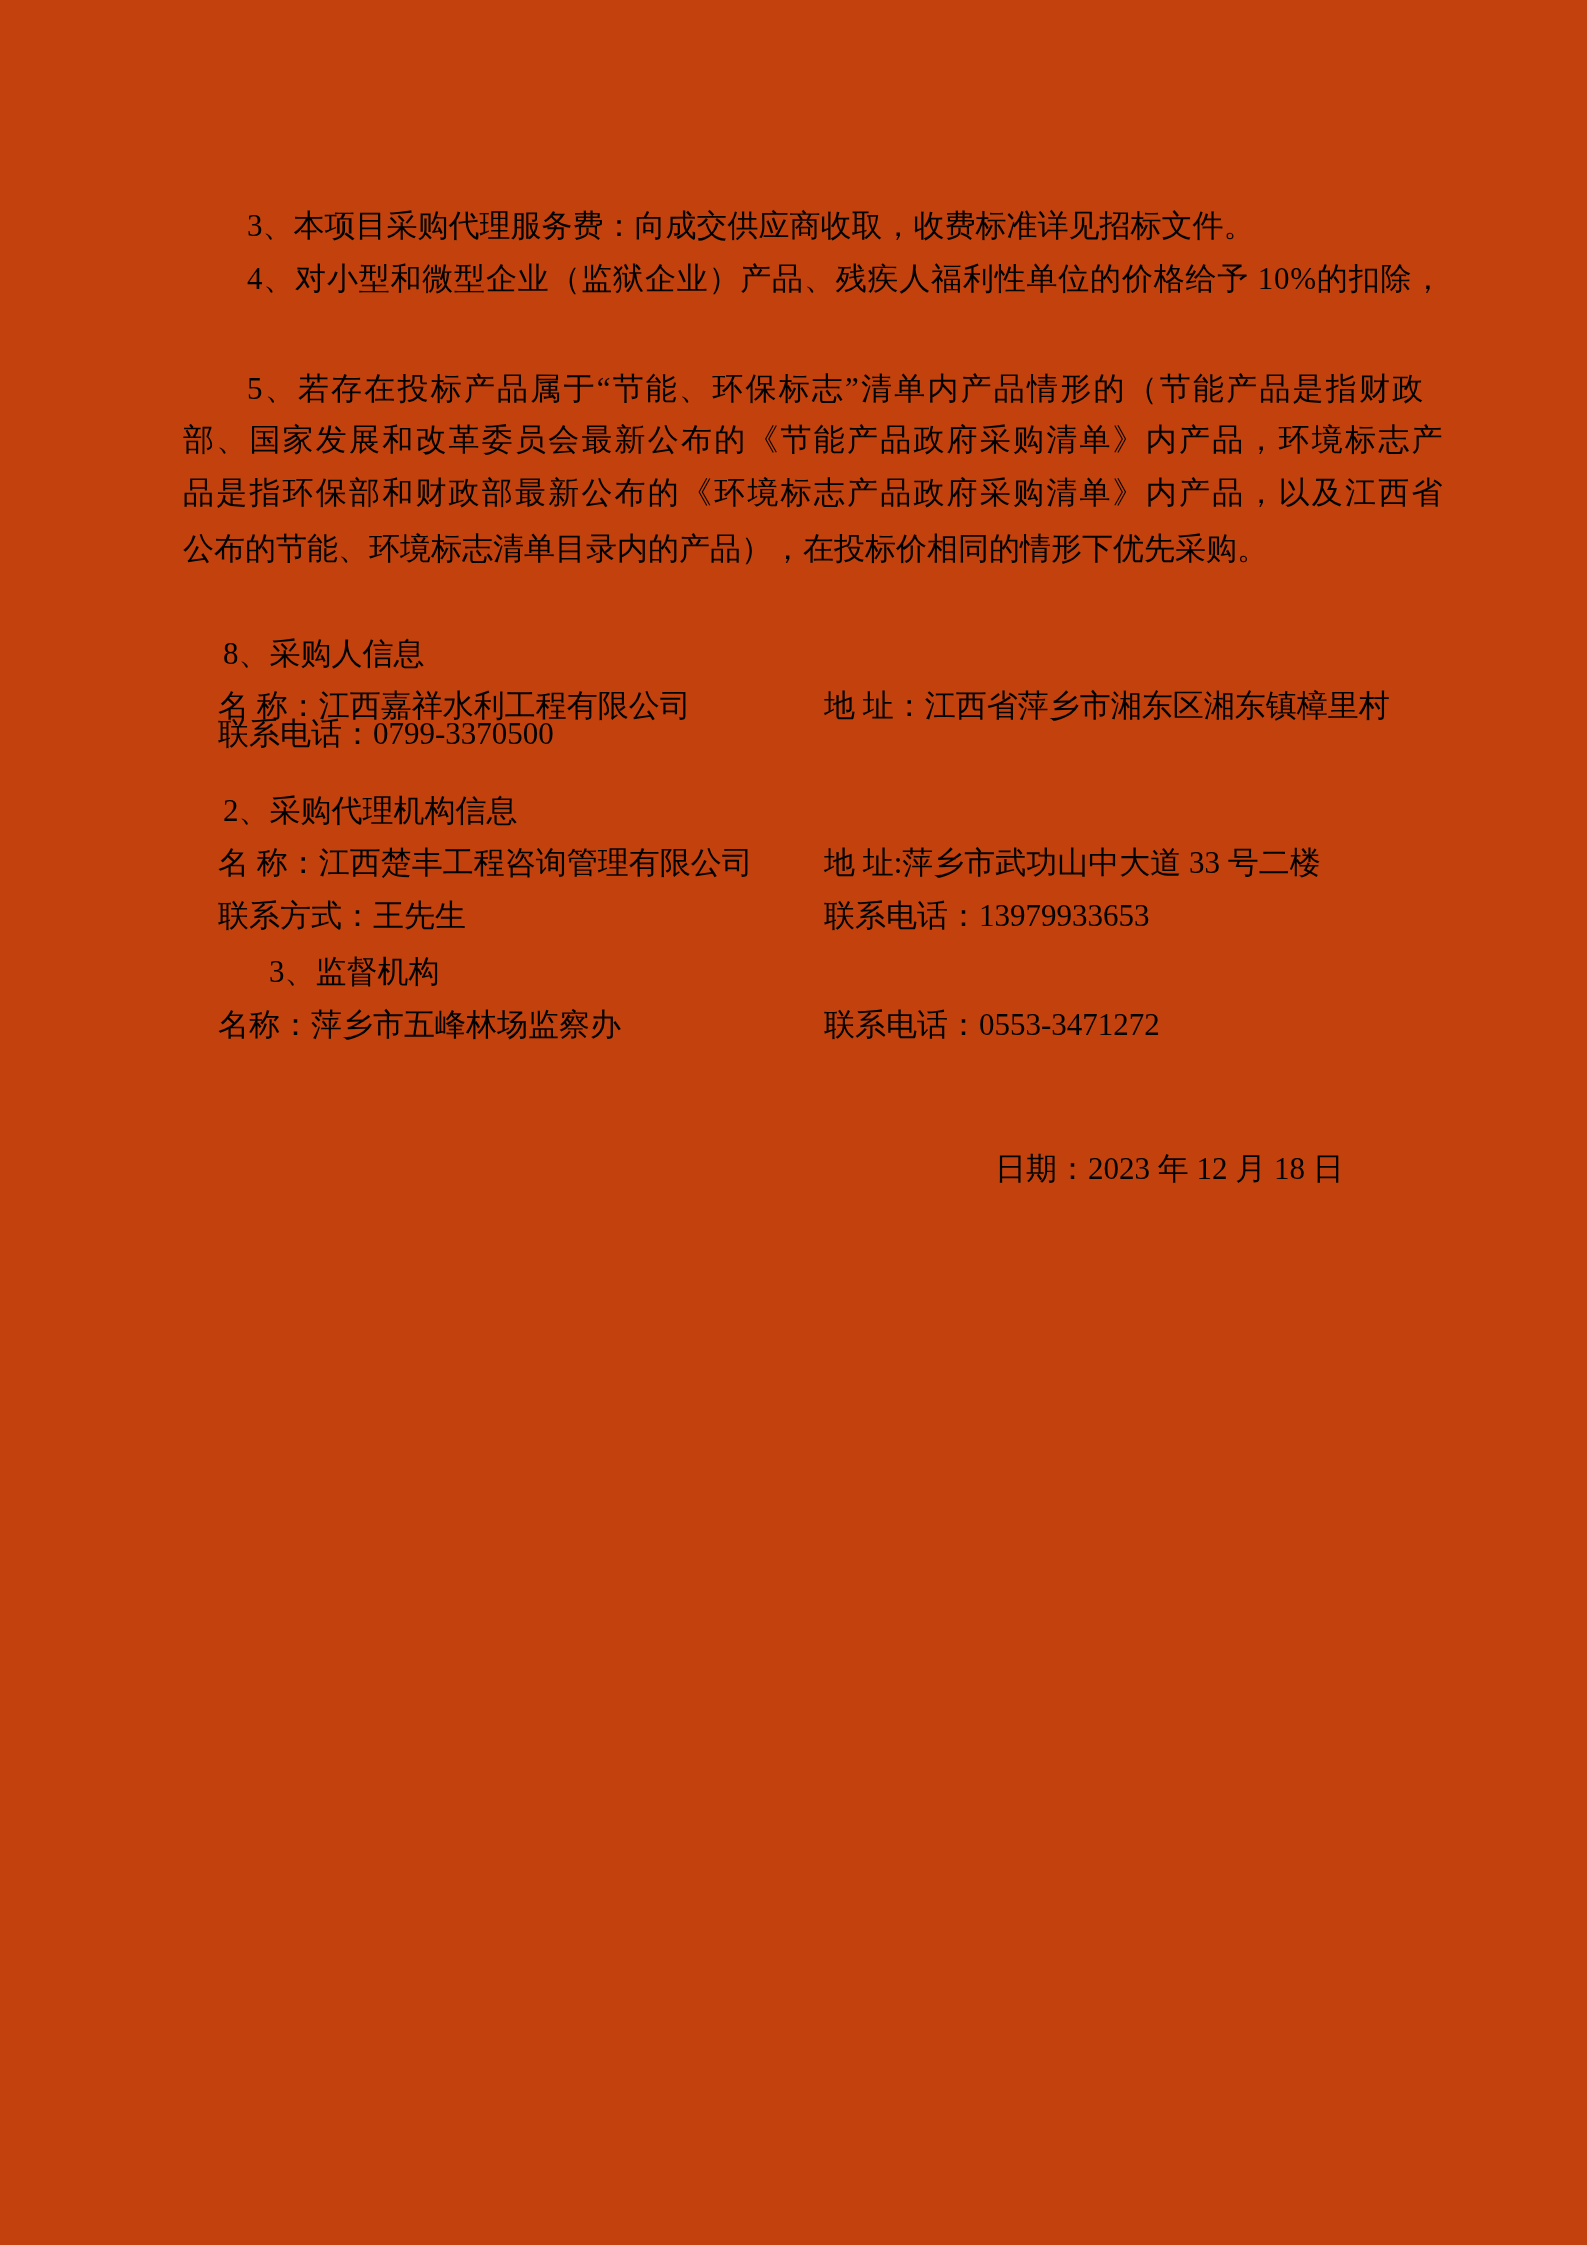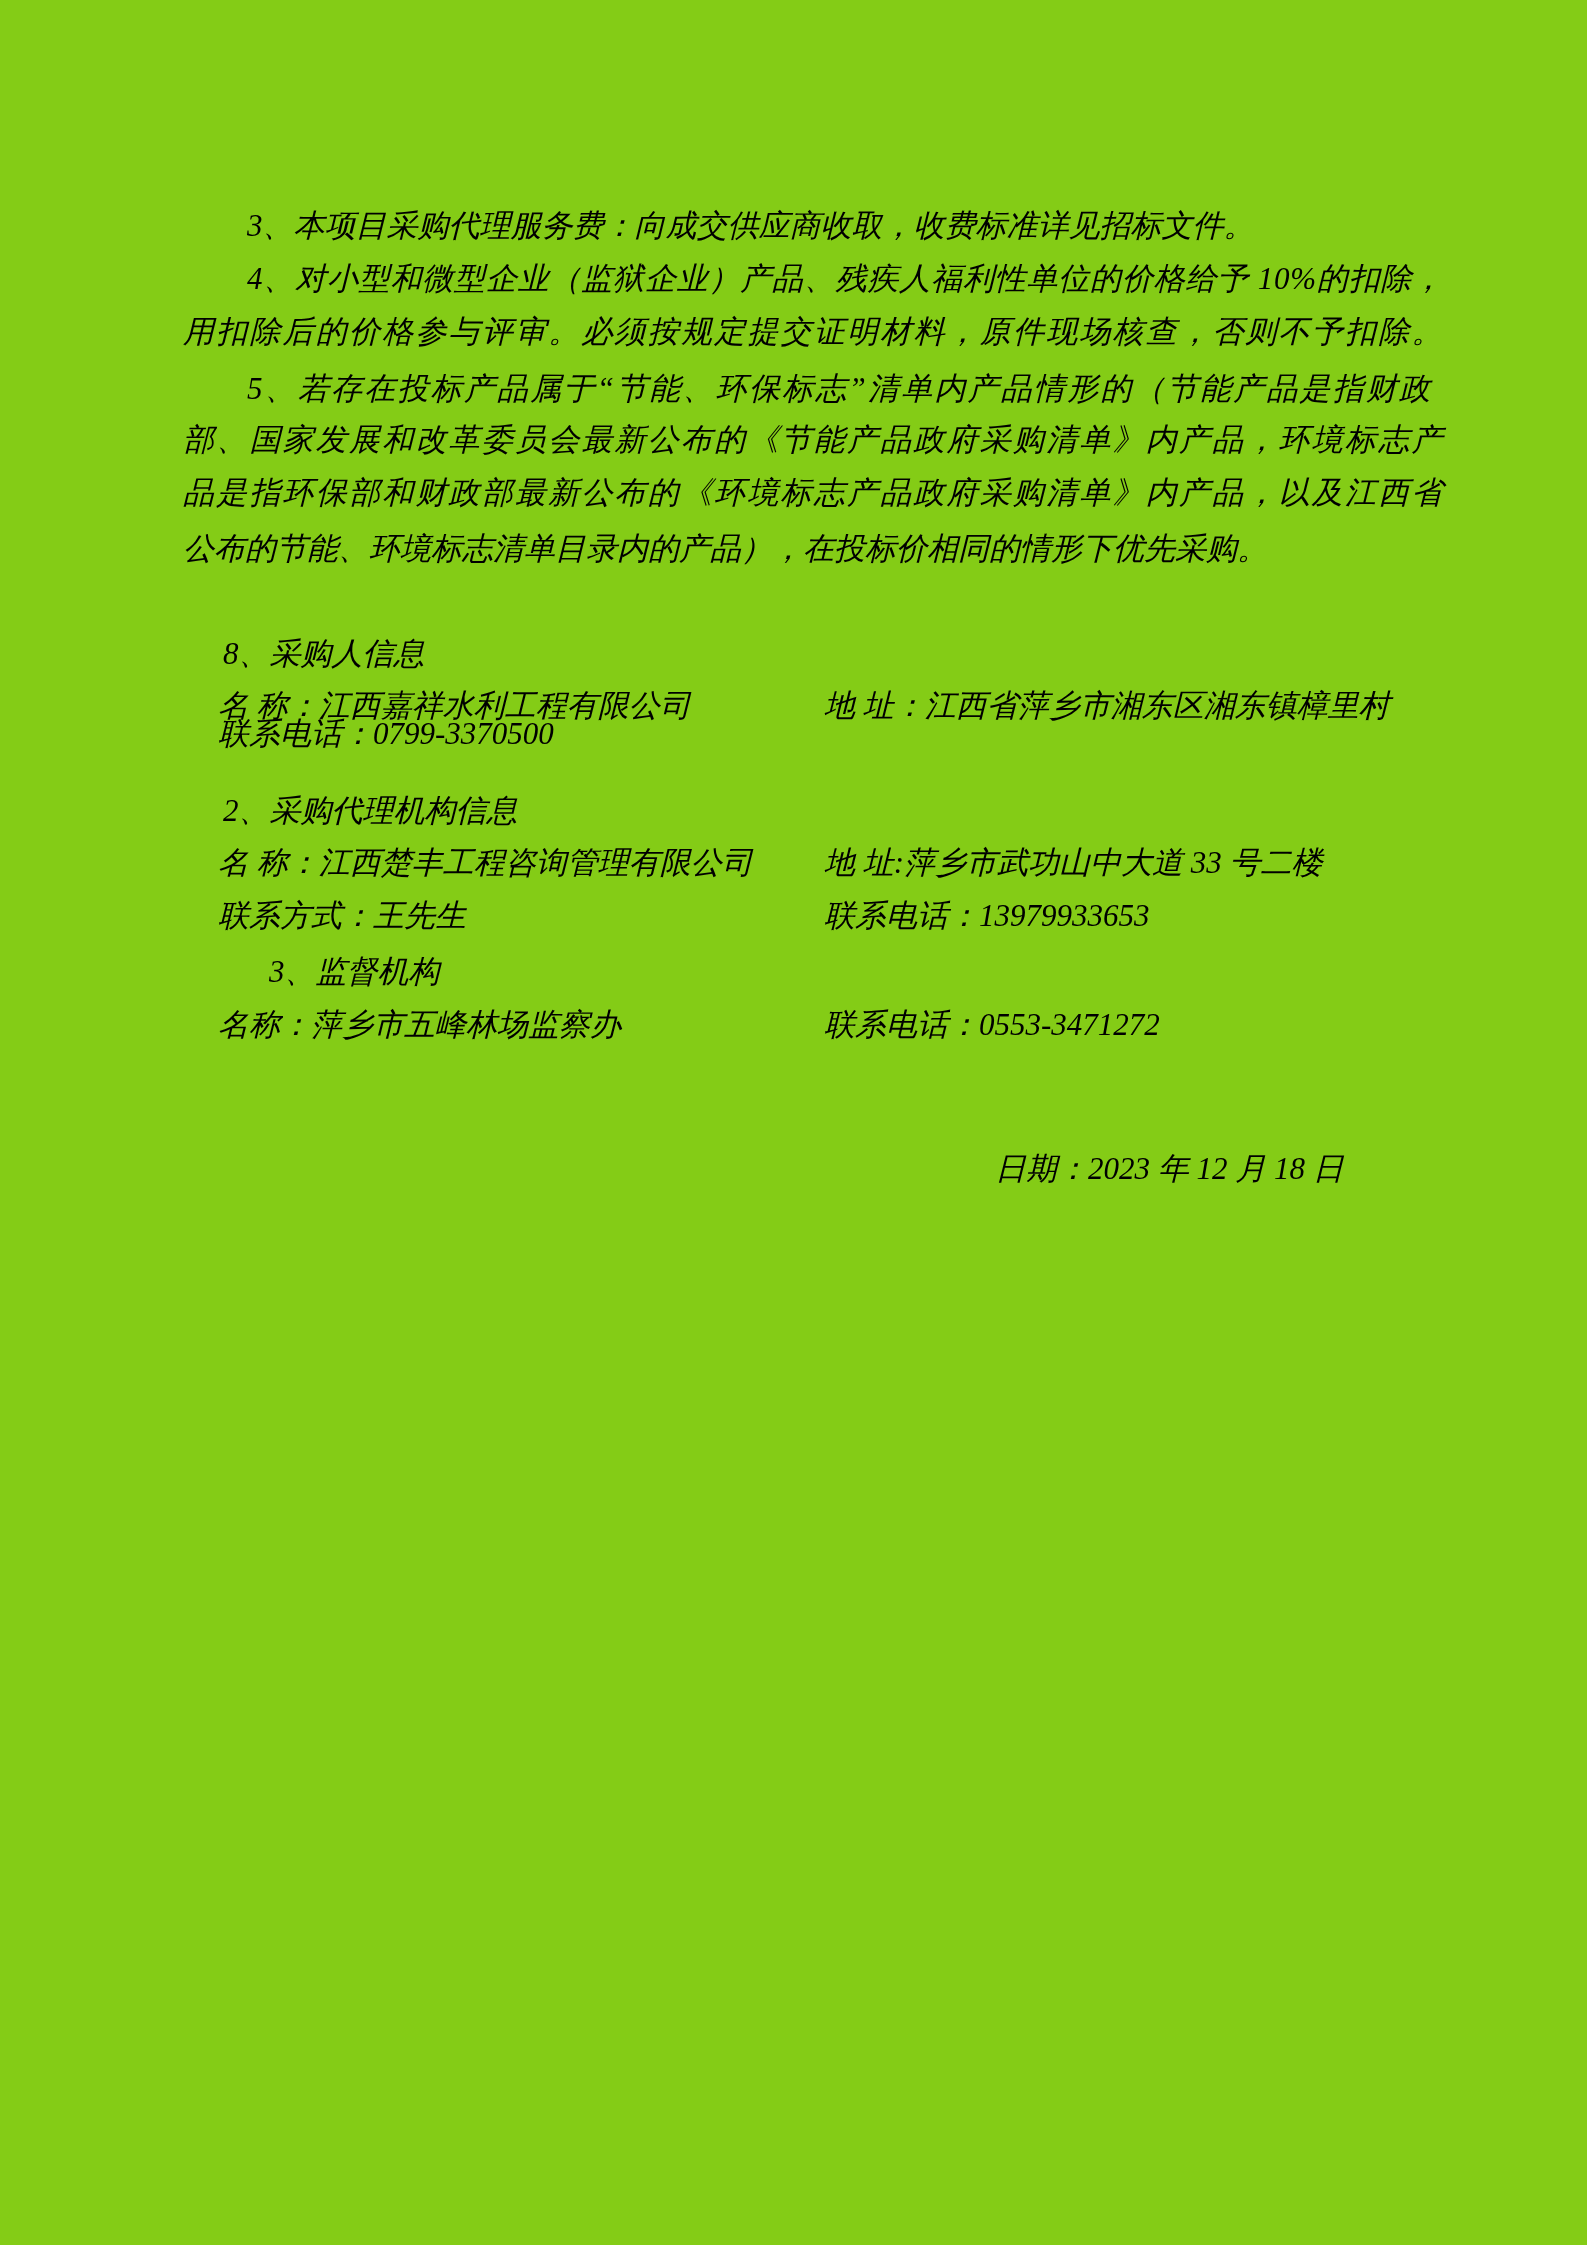--- a/index.html
+++ b/index.html
@@ -38,26 +38,25 @@
   .row .col2 {
     position: absolute;
     left: 606px;
     top: 0;
     white-space: nowrap;
   }
 </style>
 </head>
 <body>
 
-<div class="page" style="background: #84cc16; color: rgb(0, 0, 0); font-style: italic;">
+<div class="page" style="background: #c2410c; color: rgb(0, 0, 0);">
 
   <div class="line" style="left:247px; top:208px;">3、本项目采购代理服务费：向成交供应商收取，收费标准详见招标文件。</div>
 
   <div class="line just-tight" style="left:247px; top:261px;">4、对小型和微型企业（监狱企业）产品、残疾人福利性单位的价格给予 10%的扣除，</div>
-  <div class="line just-wide" style="left:183px; top:314px;">用扣除后的价格参与评审。必须按规定提交证明材料，原件现场核查，否则不予扣除。</div>
 
   <div class="line just-wide" style="left:247px; top:371px;">5、若存在投标产品属于“节能、环保标志”清单内产品情形的（节能产品是指财政</div>
   <div class="line just-wide" style="left:183px; top:422px;">部、国家发展和改革委员会最新公布的《节能产品政府采购清单》内产品，环境标志产</div>
   <div class="line just-wide" style="left:183px; top:475px;">品是指环保部和财政部最新公布的《环境标志产品政府采购清单》内产品，以及江西省</div>
   <div class="line" style="left:183px; top:531px;">公布的节能、环境标志清单目录内的产品），在投标价相同的情形下优先采购。</div>
 
 
   <div class="line" style="left:223px; top:636px;">8、采购人信息</div>
   <div class="row" style="left:218px; top:688px; width:1250px;">
     <span class="col1">名 称：江西嘉祥水利工程有限公司</span>

